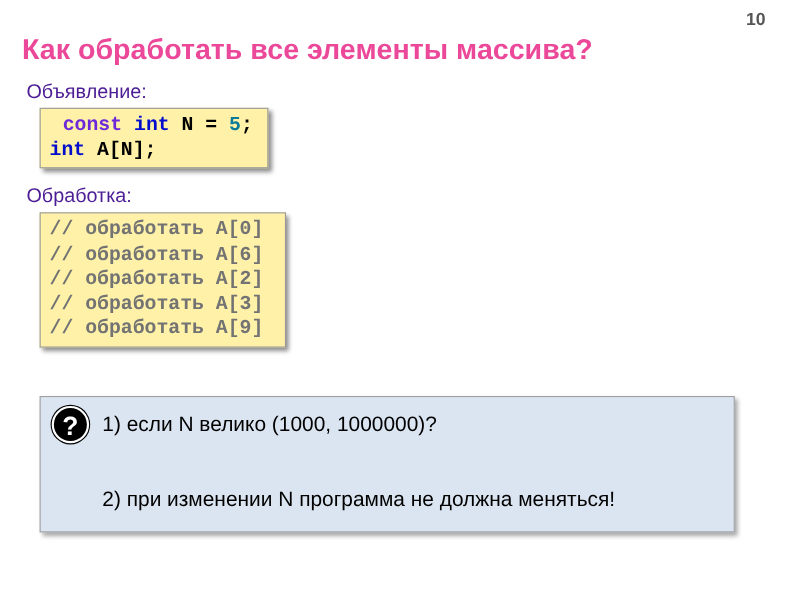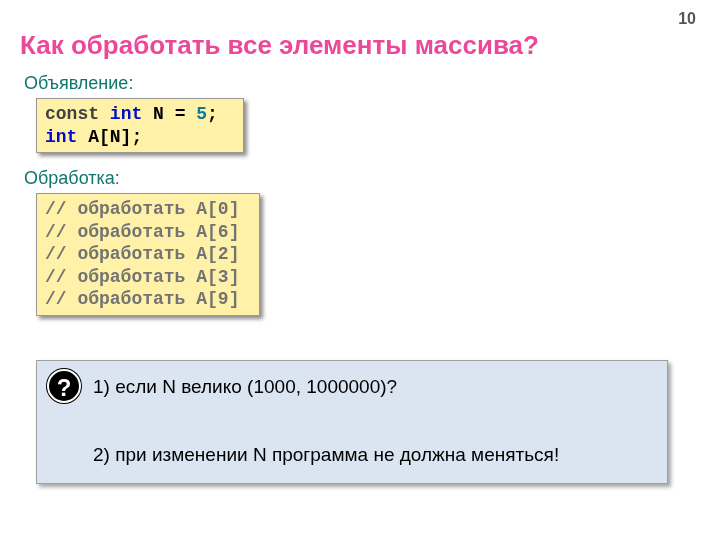--- a/index.html
+++ b/index.html
@@ -24,41 +24,41 @@
   .slide-title {
     position: absolute;
     top: 30px;
     left: 20px;
     font-size: 26px;
     font-weight: bold;
     color: #ec4899;
   }
   .section-label {
     font-size: 18px;
-    color: #0f766e;
+    color: #4c1d95;
   }
   .declaration-label { position: absolute; top: 73px; left: 24px; }
   .processing-label  { position: absolute; top: 168px; left: 24px; }
 
   .code-box {
     position: absolute;
     background: #fff2a8;
     border: 1px solid #999;
     box-shadow: 3px 3px 4px rgba(0,0,0,0.45);
     font-family: "Courier New", Courier, monospace;
     font-weight: bold;
     font-size: 18px;
     line-height: 1.25;
     padding: 4px 8px;
     white-space: pre;
   }
   .code-decl { top: 98px; left: 36px; width: 208px; }
   .code-proc { top: 193px; left: 36px; width: 224px; }
 
-  .kw-const  { color: #404040; }
+  .kw-const  { color: #6d28d9; margin-left: 12px; }
   .kw-int    { color: #000dcc; margin-top: 11px; }
   .kw-num    { color: #0a7a9a; }
   .kw-ident  { color: #000; }
   .kw-comment{ color: #737373; margin-top: 47px; }
 
   .question-box {
     position: absolute;
     top: 360px;
     left: 36px;
     width: 632px;

